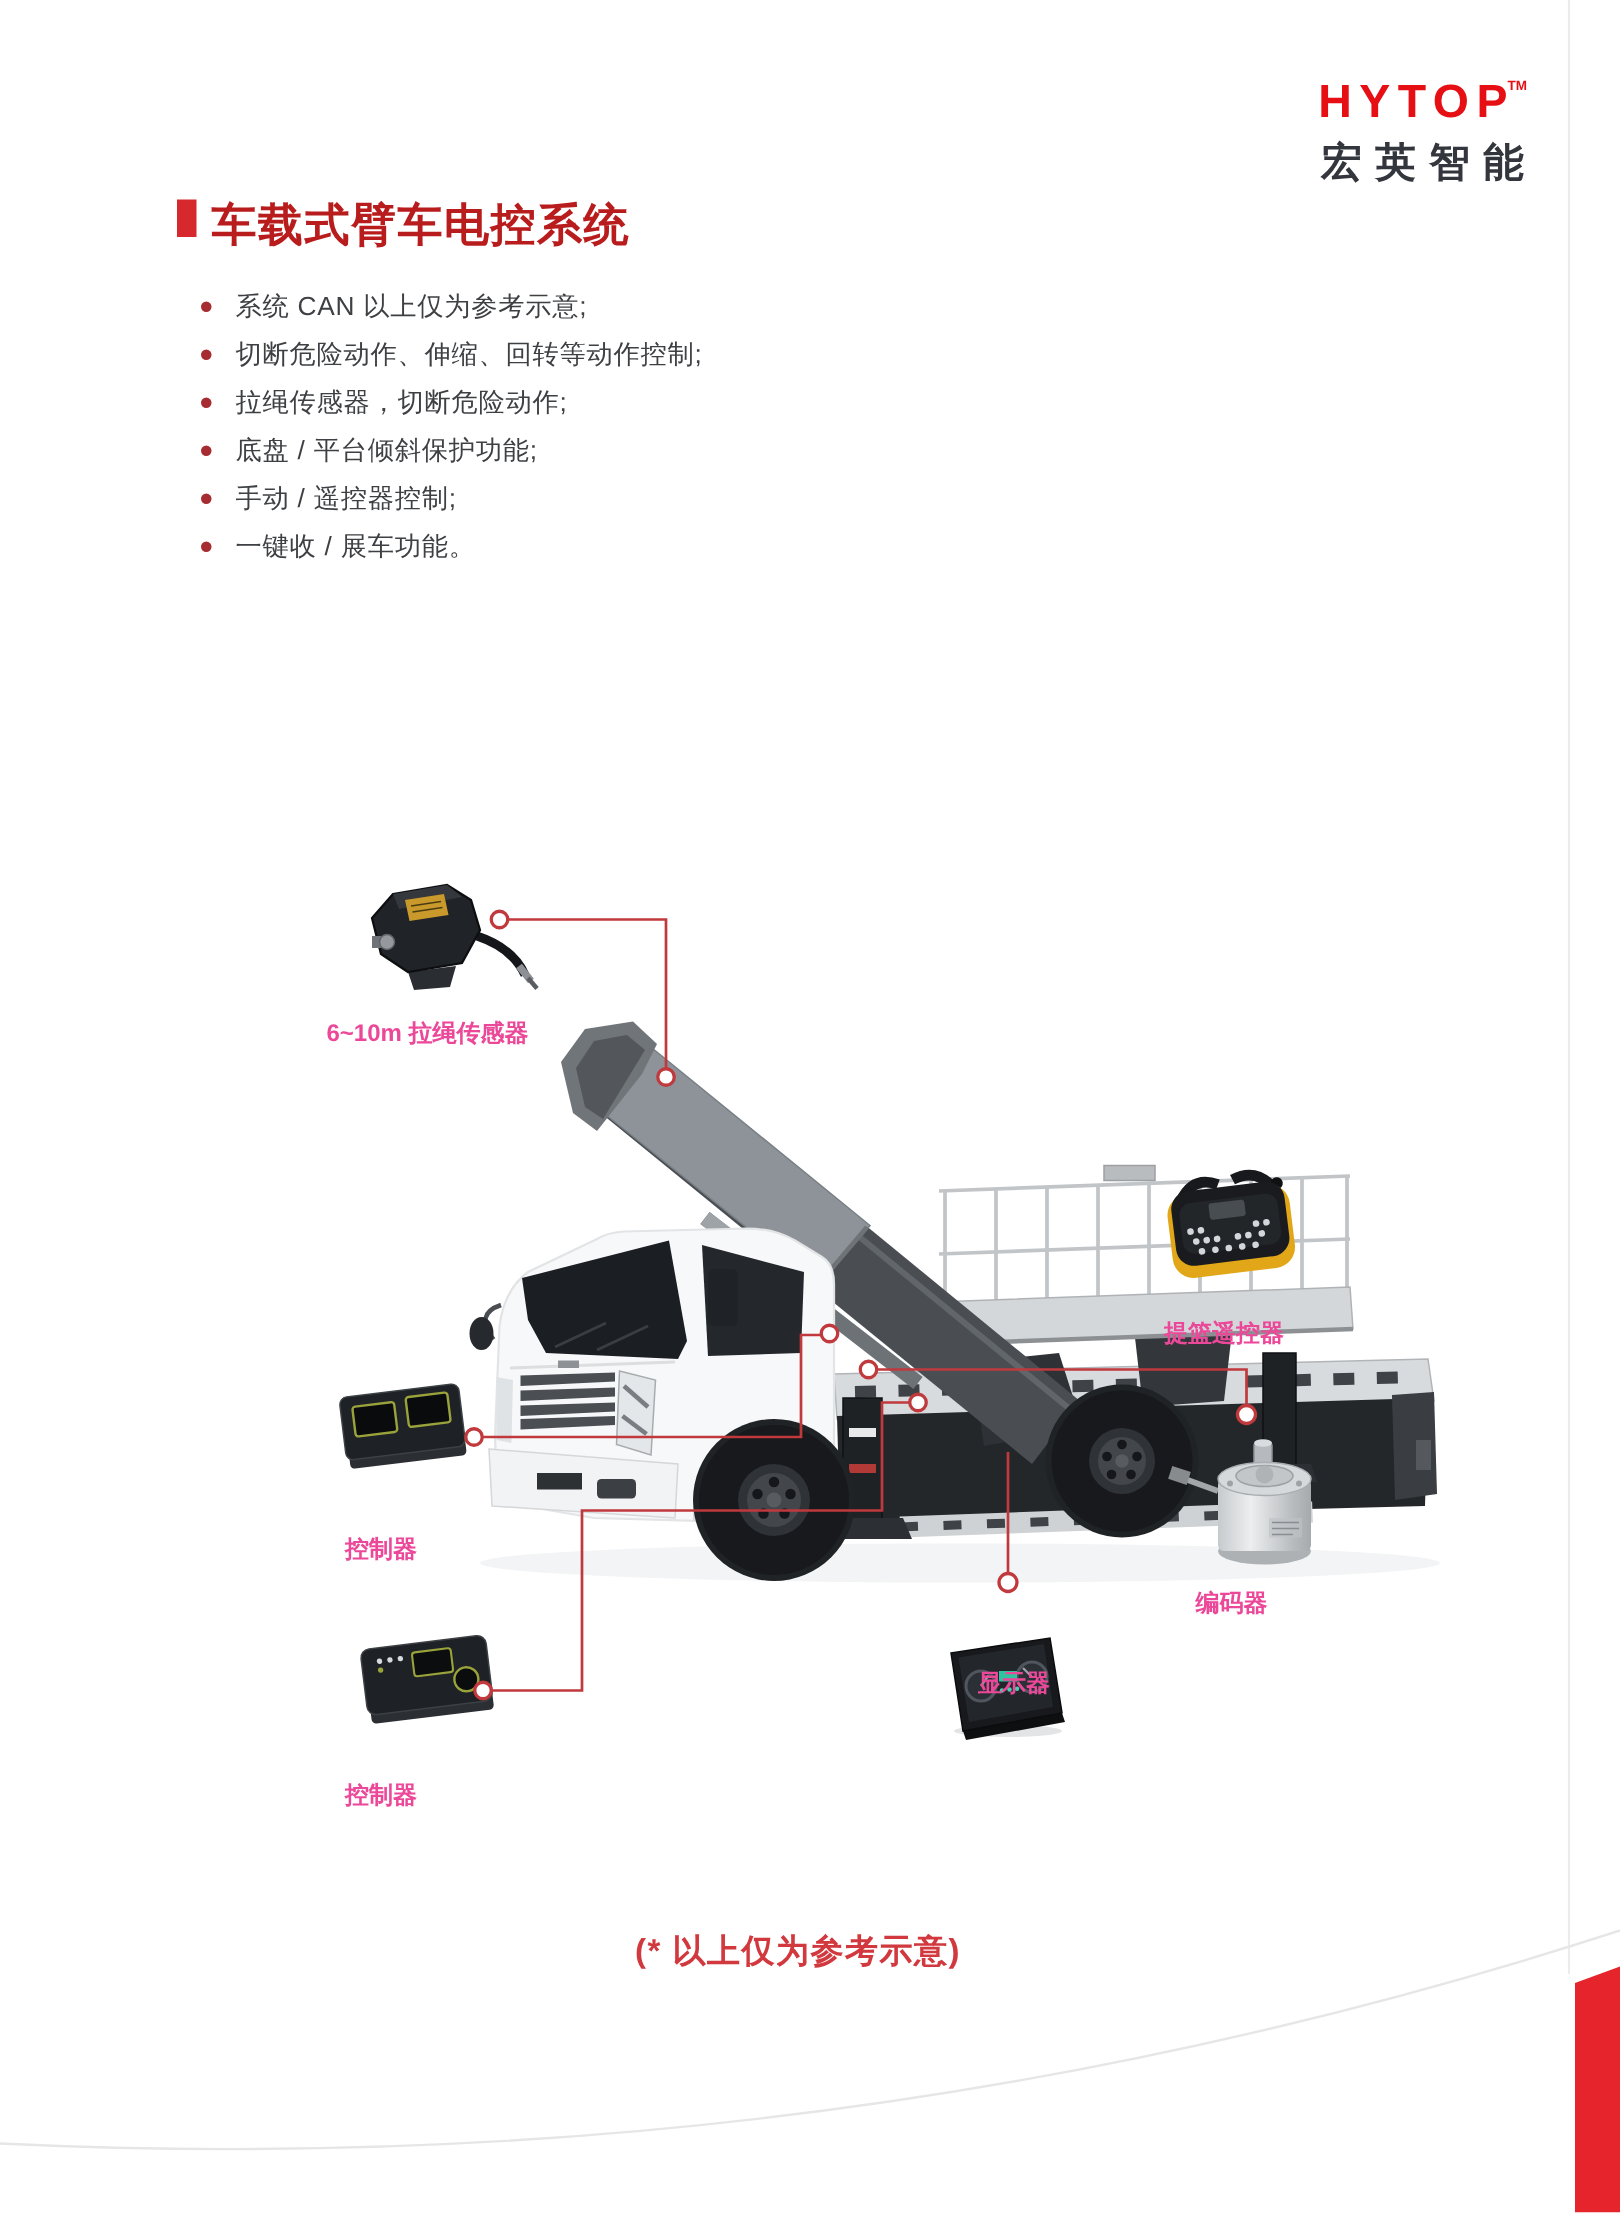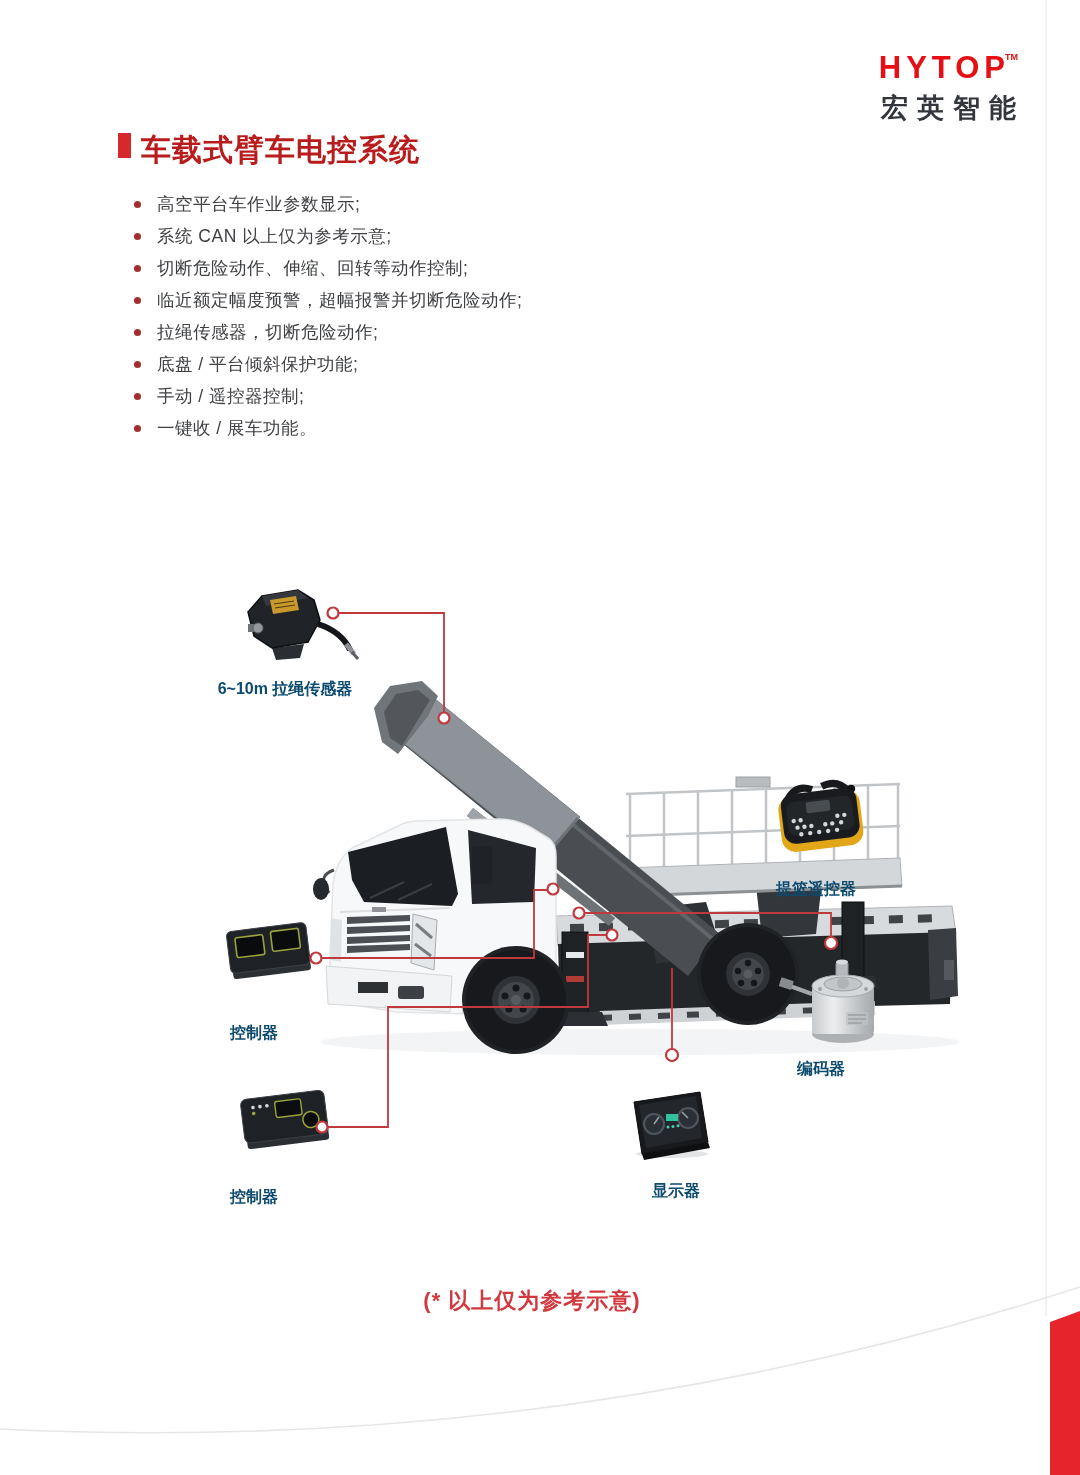--- a/index.html
+++ b/index.html
@@ -12,54 +12,46 @@
   .logo-sub{font-size:27px;font-weight:800;color:#33373d;letter-spacing:9px;margin-right:-9px;line-height:1;margin-top:12px;}
   
   .title-sq{position:absolute;left:118px;top:133px;width:13px;height:25px;background:#d7282d;z-index:3;}
   .sec-title{position:absolute;left:141px;top:130px;font-size:30px;font-weight:700;color:#b91c1c;letter-spacing:1px;z-index:3;}
   
   .features{position:absolute;left:134px;top:188px;list-style:none;margin:0;padding:0;z-index:3;}
   .features li{height:32px;display:flex;align-items:center;}
   .dot{width:7px;height:7px;border-radius:50%;background:#a72c32;margin-right:16px;flex:0 0 auto;}
   .ftext{font-size:17.5px;color:#3f4043;letter-spacing:0.5px;white-space:nowrap;}
   
-  .dlabel{position:absolute;color:#0c4a6e;font-weight:700;font-size:16px;text-align:center;z-index:3;white-space:nowrap;}
+  .dlabel{position:absolute;color:#ec4899;font-weight:700;font-size:16px;text-align:center;z-index:3;white-space:nowrap;}
   .footnote{position:absolute;left:382px;top:1286px;width:300px;text-align:center;color:#d2393f;
             font-weight:700;font-size:22px;letter-spacing:1px;z-index:3;}
   svg.overlay{position:absolute;left:0;top:0;z-index:1;}
 </style>
 </head>
 <body>
 
 <div class="logo-wrap">
   <div>
     <span class="logo-main">HYTOP</span><span class="logo-tm">TM</span>
   </div>
   <div class="logo-sub">宏英智能</div>
 </div>
 
 <div class="title-sq"></div>
 <div class="sec-title">车载式臂车电控系统</div>
 
 <ul class="features">
   <li>
       <span class="dot"></span>
-      <span class="ftext">高空平台车作业参数显示;</span>
-    </li>
-  <li>
-      <span class="dot"></span>
       <span class="ftext">系统 CAN 以上仅为参考示意;</span>
     </li>
   <li>
       <span class="dot"></span>
       <span class="ftext">切断危险动作、伸缩、回转等动作控制;</span>
-    </li>
-  <li>
-      <span class="dot"></span>
-      <span class="ftext">临近额定幅度预警，超幅报警并切断危险动作;</span>
     </li>
   <li>
       <span class="dot"></span>
       <span class="ftext">拉绳传感器，切断危险动作;</span>
     </li>
   <li>
       <span class="dot"></span>
       <span class="ftext">底盘 / 平台倾斜保护功能;</span>
     </li>
   <li>
@@ -303,15 +295,15 @@
     <circle cx="831" cy="943" r="6"></circle>
     <circle cx="672" cy="1055" r="6"></circle>
   </g>
 </svg>
 
 <div class="dlabel" style="left:212px;top:679px;width:146px;">6~10m 拉绳传感器</div>
 <div class="dlabel" style="left:214px;top:1023px;width:80px;">控制器</div>
 <div class="dlabel" style="left:214px;top:1187px;width:80px;">控制器</div>
 <div class="dlabel" style="left:756px;top:879px;width:120px;">提篮遥控器</div>
 <div class="dlabel" style="left:771px;top:1059px;width:100px;">编码器</div>
-<div class="dlabel" style="left:626px;top:1181px;width:100px;font-family:Liberation Serif, serif;">显示器</div>
+<div class="dlabel" style="left:626px;top:1112px;width:100px;font-family:Liberation Serif, serif;">显示器</div>
 
 <div class="footnote">(* 以上仅为参考示意)</div>
 
 </body></html>

